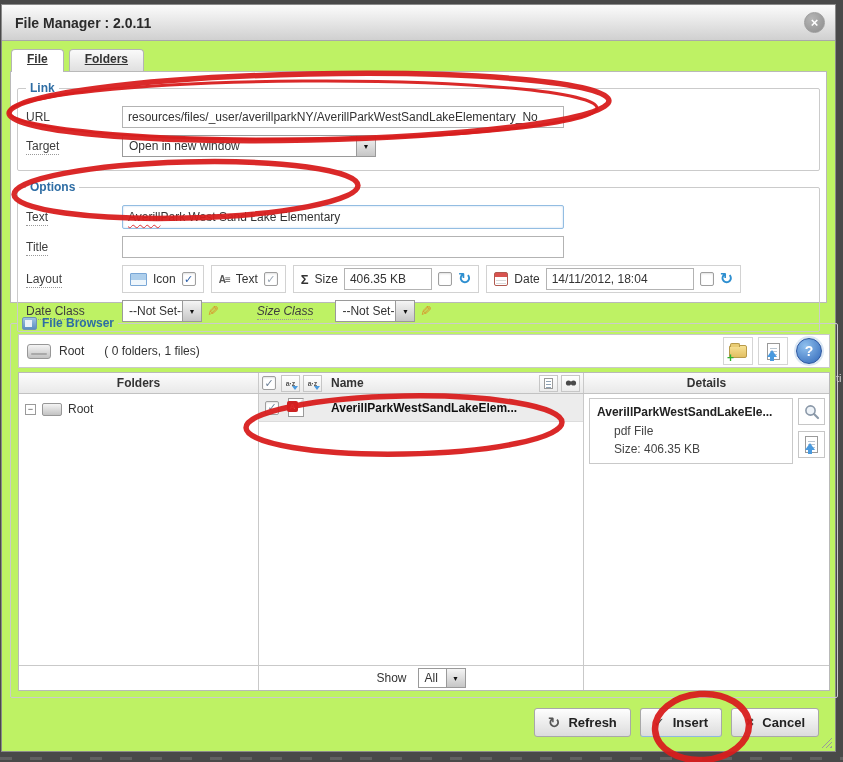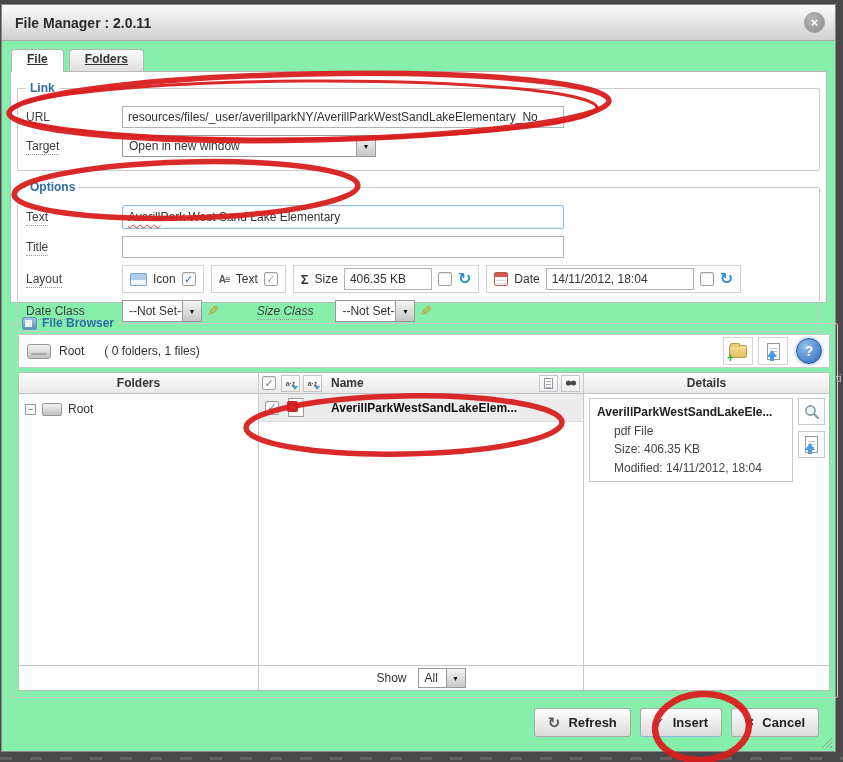--- a/index.html
+++ b/index.html
@@ -10,21 +10,21 @@
     font-family:"Liberation Sans","DejaVu Sans",sans-serif;
     font-size:12px; color:#333;
   }
   
   .bg-fragment-right { position:absolute; left:836px; top:372px; color:#d8d8d8; font-size:11px; z-index:0; }
   .bg-bottom-marks { position:absolute; left:0; bottom:2px; width:100%; height:3px; z-index:0;
     background:repeating-linear-gradient(90deg,#757575 0 12px,transparent 12px 30px); opacity:.55; }
 
   .dialog {
     position:absolute; left:1px; top:4px; width:835px; height:748px;
-    background:#86efac; border:1px solid #8a8a8a; z-index:1;
+    background:#bef264; border:1px solid #8a8a8a; z-index:1;
   }
   .titlebar {
     height:36px; display:flex; align-items:center; padding:0 10px 0 13px;
     background:linear-gradient(180deg,#fbfbfb 0%,#e8e8e8 45%,#d0d0d0 100%);
     border-bottom:1px solid #a9a9a9;
   }
   .titlebar .title { font-weight:bold; font-size:14px; color:#2b2b2b; }
   .close-btn {
     margin-left:auto; width:21px; height:21px; border-radius:50%;
     background:radial-gradient(circle at 35% 30%,#b5b5b5,#8d8d8d);
@@ -350,21 +350,20 @@
               </span>
               <span class="file-name">AverillParkWestSandLakeElem...</span>
             </div>
           </div>
           <div class="col-details">
             <div class="details-wrap">
               <div class="details-inner">
                 <div class="d-name">AverillParkWestSandLakeEle...</div>
                 <div class="d-line">pdf File</div>
                 <div class="d-line">Size: 406.35 KB</div>
-                <div class="d-line">Modified: 14/11/2012, 18:04</div>
               </div>
               <div class="details-btns">
                 <span class="sq-btn">
                   <svg width="16" height="16" viewBox="0 0 16 16">
                     <circle cx="6.5" cy="6.5" r="4.6" fill="#eef3f8" stroke="#8a98a8" stroke-width="1.6"></circle>
                     <line x1="10" y1="10" x2="14" y2="14" stroke="#8a98a8" stroke-width="2.2" stroke-linecap="round"></line>
                   </svg>
                 </span>
                 <span class="sq-btn">
                   <span class="page-glyph">

